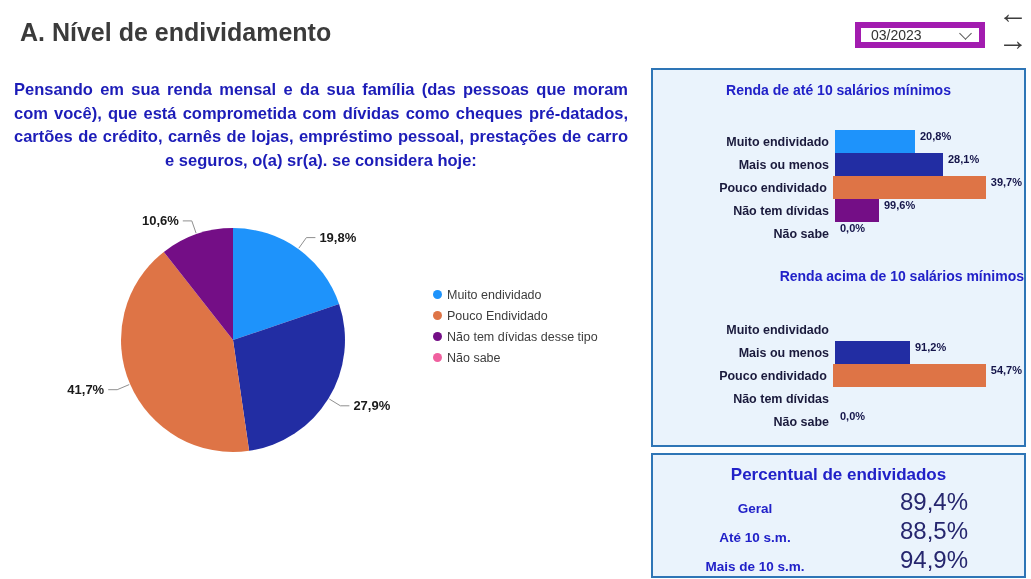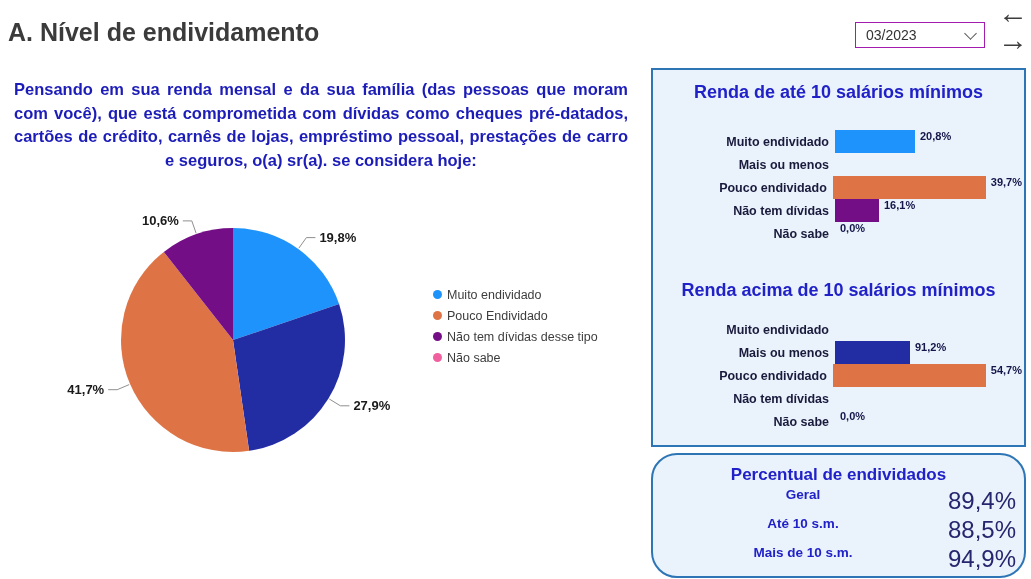--- a/index.html
+++ b/index.html
@@ -1,21 +1,21 @@
 <!DOCTYPE html>
 <html><head>
 <meta charset="utf-8">
 <style>
   html,body{margin:0;padding:0;background:#ffffff;}
   .page{position:relative;width:1031px;height:579px;background:#ffffff;overflow:hidden;
         font-family:"Liberation Sans",sans-serif;}
 
-  .page-title{position:absolute;left:8px;top:18px;font-size:25px;font-weight:bold;color:#3b3b3b;}
-
-  .filter{position:absolute;left:855px;top:22px;width:130px;height:26px;border:1px solid #a21caf;
+  .page-title{position:absolute;left:20px;top:18px;font-size:25px;font-weight:bold;color:#3b3b3b;}
+
+  .filter{position:absolute;left:855px;top:22px;width:130px;height:26px;border:6px solid #a21caf;
           background:#fff;display:flex;align-items:center;box-sizing:border-box;
           padding:0 9px 0 10px;font-size:14px;color:#333;cursor:pointer;}
   .filter .val{flex:1;}
   .chev{width:8px;height:8px;border-right:1.6px solid #555;border-bottom:1.6px solid #555;
         transform:rotate(45deg);margin-bottom:3px;}
 
   .arrow{position:absolute;left:996px;width:34px;text-align:center;font-size:30px;line-height:26px;
          color:#3d3d3d;cursor:pointer;user-select:none;}
   .arrow.prev{top:0px;}
   .arrow.next{top:27px;}
@@ -30,41 +30,41 @@
   .pie-label{font-size:13px;font-weight:bold;fill:#1a1a1a;}
   .leader{fill:none;stroke:#8f8f8f;stroke-width:1;}
 
   #legend{position:absolute;left:433px;top:284px;}
   .legend-item{display:flex;align-items:center;height:21px;font-size:12.5px;color:#3d3d3d;cursor:pointer;}
   .legend-dot{width:9px;height:9px;border-radius:50%;margin-right:5px;flex:0 0 auto;}
 
   .panel{position:absolute;left:651px;width:375px;border:2px solid #2e75b6;background:#eaf3fc;
          box-sizing:border-box;}
   #panel-bars{top:68px;height:379px;}
-  #panel-table{top:453px;height:125px;border-radius:26px;}
-
-  .ptitle{position:absolute;left:0;width:100%;text-align:center;font-weight:bold;font-size:18px;
+  #panel-table{top:453px;height:125px;}
+
+  .ptitle{position:absolute;left:0;width:100%;text-align:center;font-weight:bold;font-size:14px;
           color:#2121c8;}
   #title-bar1{top:12px;}
-  #title-bar2{top:210px;}
+  #title-bar2{top:198px;text-align:right;}
   #title-table{position:absolute;left:0;width:100%;text-align:center;font-weight:bold;font-size:17px;
           color:#2121c8;top:10px;}
 
   .barchart{position:absolute;left:2px;right:2px;}
   #chart1{top:60px;}
   #chart2{top:248px;}
   .brow{display:flex;align-items:center;height:23px;}
   .blabel{width:174px;text-align:right;padding-right:6px;font-weight:bold;font-size:12.5px;
           color:#1a1a3c;white-space:nowrap;}
   .btrack{flex:1;height:23px;display:flex;align-items:flex-start;}
   .bbar{height:23px;flex:0 0 auto;}
   .bval{margin-left:5px;font-weight:bold;font-size:11px;color:#15154a;white-space:nowrap;}
 
   #ptable{position:absolute;top:32px;left:0;right:0;}
-  .trow{display:flex;align-items:flex-start;height:29px;padding-left:48px;}
+  .trow{display:flex;align-items:flex-end;height:29px;}
   .tlabel{width:204px;text-align:center;font-weight:bold;font-size:13.5px;color:#2121c8;}
   .tvalue{padding-left:43px;font-size:24px;color:#26266e;}
 </style>
 </head>
 <body>
 
 <div class="page">
 
   <div class="page-title">A. Nível de endividamento</div>
 
@@ -117,33 +117,37 @@
     <div class="barchart" id="chart1">
         <div class="brow">
           <div class="blabel">Muito endividado</div>
           <div class="btrack">
             <div class="bbar" style="width: 80px; background: rgb(30, 147, 251);"></div>
             <span class="bval">20,8%</span>
           </div>
         </div>
         <div class="brow">
           <div class="blabel">Mais ou menos</div>
+          <div class="btrack">
+            <div class="bbar" style="width: 108px; background: rgb(34, 45, 163);"></div>
+            <span class="bval">28,1%</span>
+          </div>
         </div>
         <div class="brow">
           <div class="blabel">Pouco endividado</div>
           <div class="btrack">
             <div class="bbar" style="width: 153px; background: rgb(222, 116, 70);"></div>
             <span class="bval">39,7%</span>
           </div>
         </div>
         <div class="brow">
           <div class="blabel">Não tem dívidas</div>
           <div class="btrack">
             <div class="bbar" style="width: 44px; background: rgb(116, 14, 134);"></div>
-            <span class="bval">16,1%</span>
+            <span class="bval">99,6%</span>
           </div>
         </div>
         <div class="brow">
           <div class="blabel">Não sabe</div>
           <div class="btrack">
             <span class="bval">0,0%</span>
           </div>
         </div>
       </div>
     <div class="ptitle" id="title-bar2">Renda acima de 10 salários mínimos</div>

